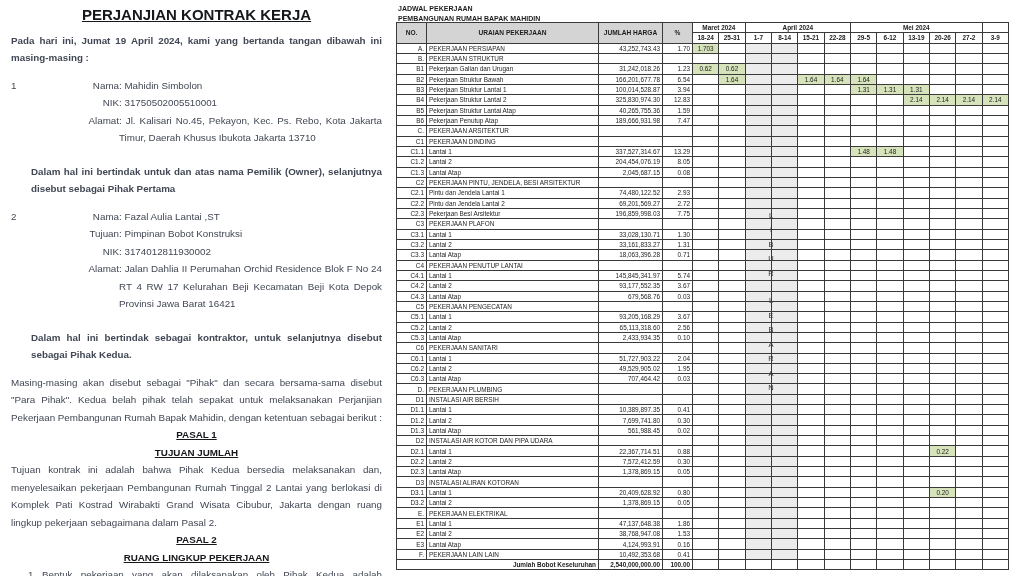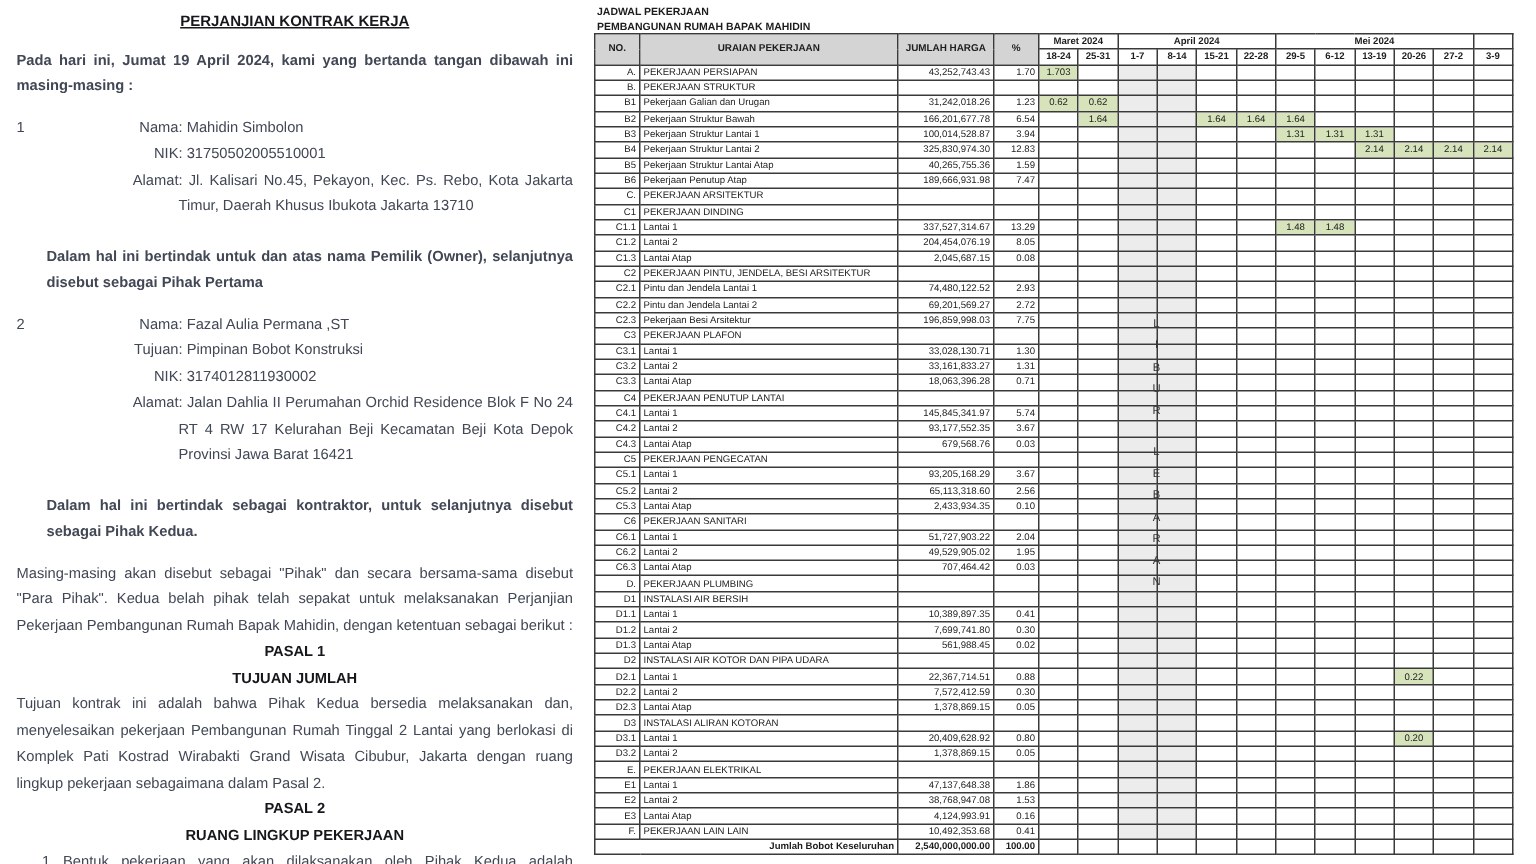--- a/index.html
+++ b/index.html
@@ -3,29 +3,29 @@
 <meta charset="utf-8">
 <style>
   html,body{margin:0;padding:0;background:#fff;}
   .page{position:relative;width:1024px;height:576px;background:#ffffff;overflow:hidden;
         font-family:"Liberation Sans",sans-serif;}
 
   
   .doc{position:absolute;left:0;top:0;width:392px;height:576px;box-sizing:border-box;
        padding:4px 10px 0 11px;color:#414754;font-size:9.8px;line-height:17.5px;}
   .doc-title{text-align:center;font-weight:bold;text-decoration:underline;color:#15171b;
-             font-size:10px;margin:2px 0 8px 0;}
+             font-size:15px;margin:2px 0 8px 0;}
   .para{text-align:justify;margin:0;}
   .mb{margin-bottom:10px;font-weight:bold;}
   .prow{display:flex;}
   .pnum{width:20px;flex:none;}
   .plabel{width:88px;flex:none;text-align:right;}
   .pval{flex:1;text-align:justify;}
   .pnote{margin-left:20px;text-align:justify;margin-top:16px;}
-  .heading{text-align:center;font-weight:bold;color:#15171b;margin:0;}
+  .heading{text-align:center;font-weight:bold;color:#15171b;margin:0;text-decoration:underline;}
   .litem{display:flex;margin-left:17px;}
   .lnum{width:14px;flex:none;}
   .lbody{flex:1;text-align:justify;}
 
   
   .sched{position:absolute;left:392px;top:0;width:632px;height:576px;}
   .sched-title{position:absolute;left:6px;top:4px;font-size:7px;font-weight:bold;
                color:#1c1c1c;line-height:9.5px;}
   table.jadwal{position:absolute;left:4px;top:22px;border-collapse:collapse;
                table-layout:fixed;width:612px;}
@@ -75,21 +75,21 @@
         <span class="plabel">Alamat</span>
         <span class="pval">: Jl. Kalisari No.45, Pekayon, Kec. Ps. Rebo, Kota Jakarta Timur, Daerah Khusus Ibukota Jakarta 13710</span>
       </div>
       <p class="para pnote mb">Dalam hal ini bertindak untuk dan atas nama Pemilik (Owner), selanjutnya disebut sebagai Pihak Pertama</p>
     </div>
 
     <div>
       <div class="prow">
         <span class="pnum">2</span>
         <span class="plabel">Nama</span>
-        <span class="pval">: Fazal Aulia Permana ,ST</span>
+        <span class="pval">: Fazal Aulia Lantai ,ST</span>
       </div>
       <div class="prow">
         <span class="pnum"></span>
         <span class="plabel">Tujuan</span>
         <span class="pval">: Pimpinan Bobot Konstruksi</span>
       </div>
       <div class="prow">
         <span class="pnum"></span>
         <span class="plabel">NIK</span>
         <span class="pval">: 3174012811930002</span>

